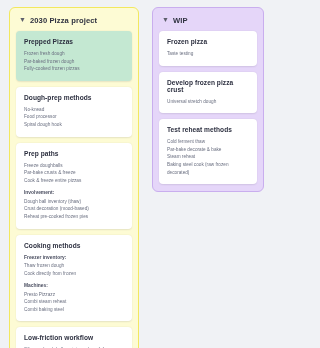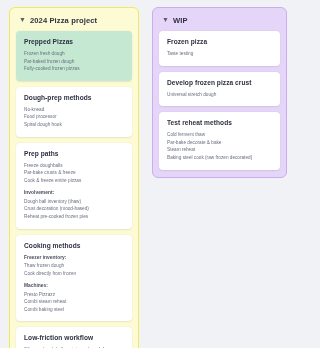--- a/index.html
+++ b/index.html
@@ -23,21 +23,21 @@
     border-radius: 6px;
     box-sizing: border-box;
     padding: 6px 6px 7px 6px;
   }
   .panel-yellow {
     width: 130px;
     background: #fdfbd4;
     border: 1.6px solid #f2e85f;
   }
   .panel-purple {
-    width: 135px;
+    width: 112px;
     background: #e5d6f9;
     border: 1.6px solid #c9aeee;
   }
   .panel-head {
     display: flex;
     align-items: center;
     gap: 4px;
     padding: 2px 2px 6px 3px;
   }
   .chev {
@@ -82,21 +82,21 @@
     line-height: 1.62;
   }
 </style>
 </head>
 <body>
 
 <div class="board">
     <div class="panel panel-yellow">
       <div class="panel-head">
         <span class="chev">▼</span>
-        <span class="panel-title">2024 Pizza project</span>
+        <span class="panel-title">2030 Pizza project</span>
       </div>
       <div class="card card-green">
         <div class="card-title">Prepped Pizzas</div>
         <div class="group">
           <div class="line">Frozen fresh dough</div>
           <div class="line">Par-baked frozen dough</div>
           <div class="line">Fully-cooked frozen pizzas</div>
         </div>
       </div>
       <div class="card">

